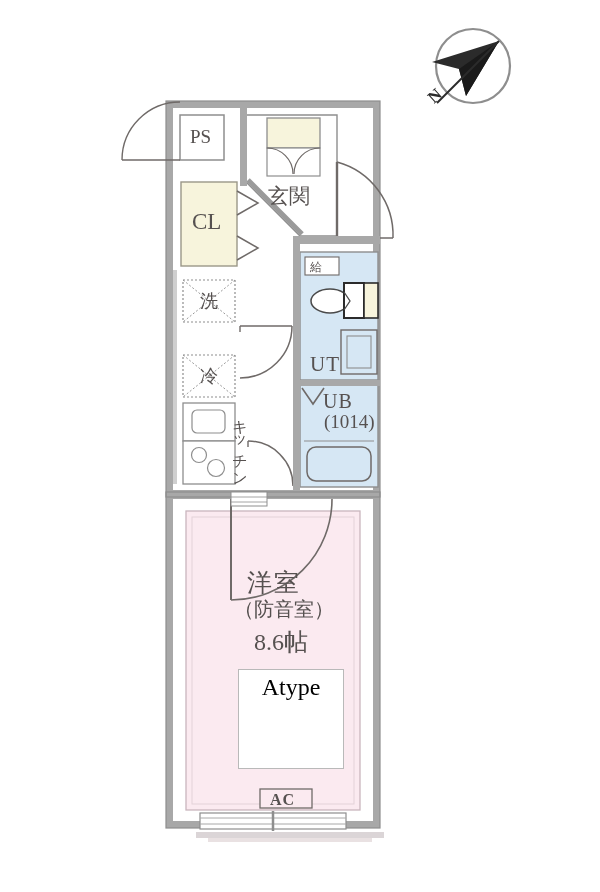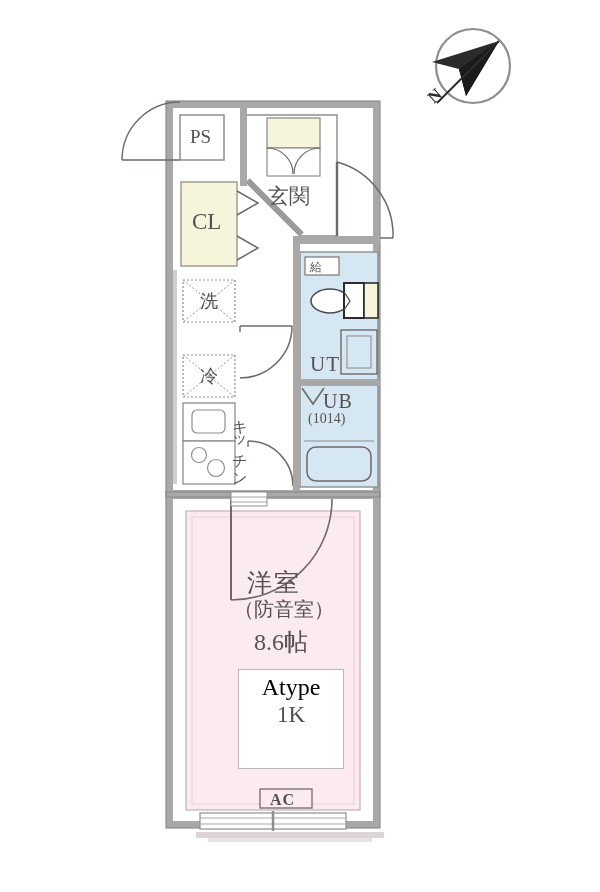--- a/index.html
+++ b/index.html
@@ -174,27 +174,26 @@
 <div class="lbl" style="left:200px;top:364px;font-size:18px;">冷</div>
 
 <div class="lbl vert" style="left:232px;top:410px;font-size:15px;line-height:1;">キッチン</div>
 
 <div class="lbl" style="left:310px;top:352px;font-size:21px;letter-spacing:1px;">UT</div>
 
 <div class="lbl" style="left:310px;top:259px;font-size:12px;">給</div>
 
 <div class="lbl" style="left:323px;top:390px;font-size:20px;letter-spacing:1px;">UB</div>
 
-<div class="lbl" style="left:308px;top:411px;font-size:14px;">(1014)</div>
+<div class="lbl" style="left:324px;top:411px;font-size:19px;">(1014)</div>
 
 <div class="lbl" style="left:270px;top:791px;font-size:16px;letter-spacing:1px;font-weight:bold;">AC</div>
 
 <div class="lbl" style="left:247px;top:566px;font-size:25px;letter-spacing:2px;">洋室</div>
 
 <div class="lbl" style="left:234px;top:596px;font-size:20px;">（防音室）</div>
 
 <div class="lbl" style="left:254px;top:626px;font-size:24px;">8.6帖</div>
 
 <div style="position:absolute;left:238px;top:669px;width:104px;height:98px;
             background:#ffffff;border:1.3px solid #b9b9b9;">
   <div style="text-align:center;font-size:24px;margin-top:4px;color:#000000;">Atype</div>
-  <div style="text-align:center;font-size:23px;margin-top:1px;color:#565150;">1K</div>
 </div>
 
 </body></html>

